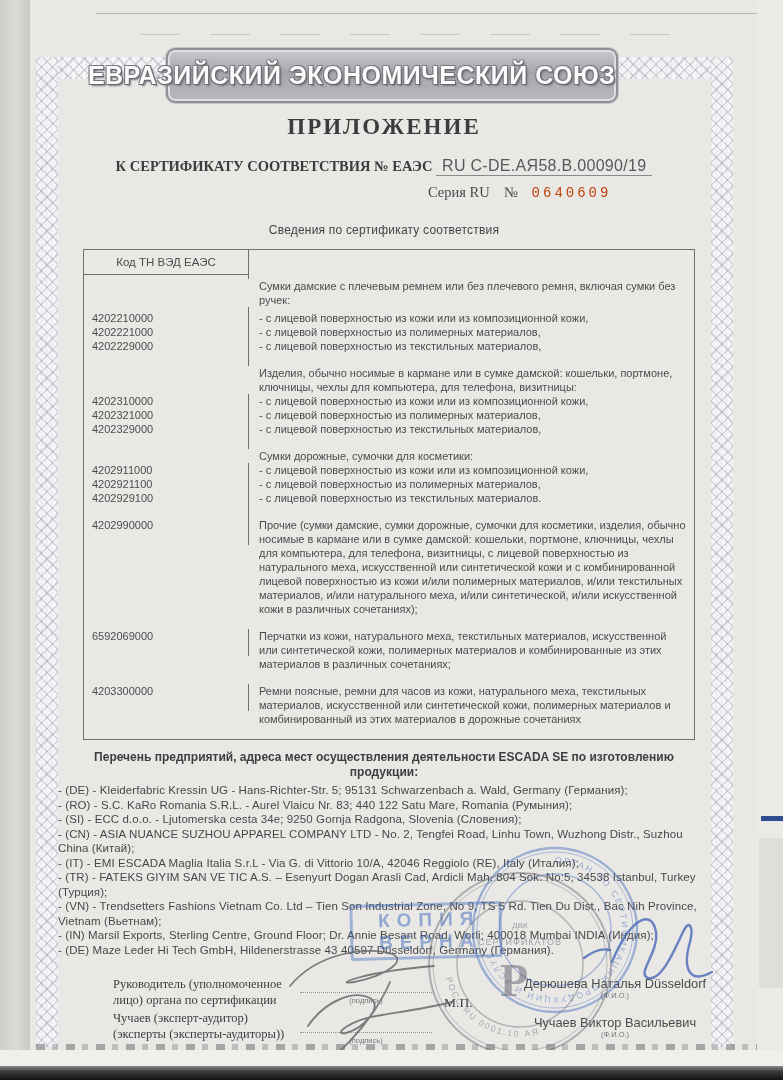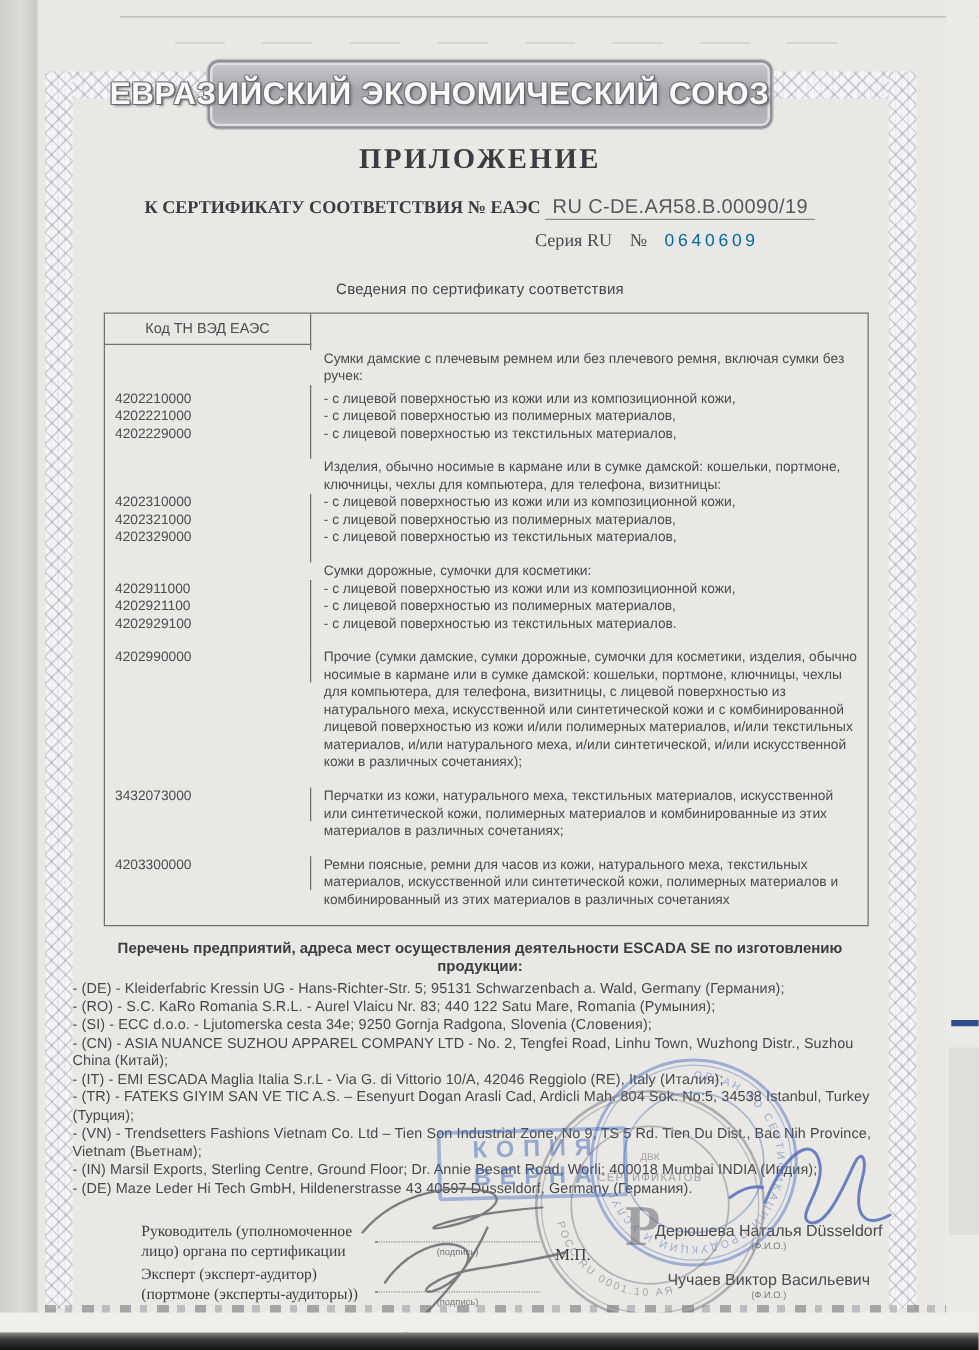--- a/index.html
+++ b/index.html
@@ -51,21 +51,21 @@
   .doc-title { text-align:center; font-family:"Liberation Serif", serif; font-weight:bold;
     font-size:23px; letter-spacing:2px; color:#3c3c3e; margin-top:4px; }
 
   .cert-line { text-align:center; margin-top:17px; font-family:"Liberation Serif", serif;
     font-weight:bold; font-size:14.5px; color:#3c3c3e; white-space:nowrap; }
   .cert-number { font-family:"Liberation Sans", sans-serif; font-weight:normal; font-size:16px;
     color:#58585a; border-bottom:1px solid #8a8a8c; padding:0 6px 1px 6px; letter-spacing:.3px; }
 
   .series-line { margin-top:9px; margin-left:370px; font-family:"Liberation Serif", serif;
     font-size:14.5px; color:#4a4a4c; display:flex; gap:14px; align-items:baseline; }
-  .series-number { font-family:Liberation Sans, sans-serif; font-size:14px; letter-spacing:3px; color:#0369a1; }
+  .series-number { font-family:Liberation Mono, monospace; font-size:14px; letter-spacing:3px; color:#c2410c; }
 
   .section-title { text-align:center; margin-top:22px; font-size:12px; color:#454547; letter-spacing:.2px; }
 
   
   .ptable { margin-top:12px; margin-left:25px; width:612px; border:1px solid #707072; font-size:11px; line-height:14px; color:#4c4c4e; }
   .trow { display:flex; align-items:flex-start; }
   .c1 { width:165px; flex:none; border-right:1px solid #707072; padding-left:8px; }
   .c2 { flex:1; padding-left:10px; padding-right:8px; }
   .thead .c1, .thead .c2 { text-align:center; padding:5px 4px 5px 4px; border-bottom:1px solid #707072; font-size:11.5px; }
   .tgroup .trow:last-child .c1, .tgroup .trow:last-child .c2 { padding-bottom:13px; }
@@ -209,32 +209,32 @@
         <div class="c1">
           <div>4202990000</div>
         </div>
         <div class="c2">Прочие (сумки дамские, сумки дорожные, сумочки для косметики, изделия, обычно носимые в кармане или в сумке дамской: кошельки, портмоне, ключницы, чехлы для компьютера, для телефона, визитницы, с лицевой поверхностью из натурального меха, искусственной или синтетической кожи и с комбинированной лицевой поверхностью из кожи и/или полимерных материалов, и/или текстильных материалов, и/или натурального меха, и/или синтетической, и/или искусственной кожи в различных сочетаниях);</div>
       </div>
     </div>
 
     <div class="tgroup">
       <div class="trow">
         <div class="c1">
-          <div>3432073000</div>
+          <div>6592069000</div>
         </div>
         <div class="c2">Перчатки из кожи, натурального меха, текстильных материалов, искусственной или синтетической кожи, полимерных материалов и комбинированные из этих материалов в различных сочетаниях;</div>
       </div>
     </div>
 
     <div class="tgroup">
       <div class="trow">
         <div class="c1">
           <div>4203300000</div>
         </div>
-        <div class="c2">Ремни поясные, ремни для часов из кожи, натурального меха, текстильных материалов, искусственной или синтетической кожи, полимерных материалов и комбинированный из этих материалов в различных сочетаниях</div>
+        <div class="c2">Ремни поясные, ремни для часов из кожи, натурального меха, текстильных материалов, искусственной или синтетической кожи, полимерных материалов и комбинированный из этих материалов в дорожные сочетаниях</div>
       </div>
     </div>
   </div>
 
   <div class="manu">
     <div class="manu-heading">Перечень предприятий, адреса мест осуществления деятельности ESCADA SE по изготовлению продукции:</div>
     <div class="manu-item">- (DE) - Kleiderfabric Kressin UG - Hans-Richter-Str. 5; 95131 Schwarzenbach a. Wald, Germany (Германия);</div>
     <div class="manu-item">- (RO) - S.C. KaRo Romania S.R.L. - Aurel Vlaicu Nr. 83; 440 122 Satu Mare, Romania (Румыния);</div>
     <div class="manu-item">- (SI) - ECC d.o.o. - Ljutomerska cesta 34e; 9250 Gornja Radgona, Slovenia (Словения);</div>
     <div class="manu-item">- (CN) - ASIA NUANCE SUZHOU APPAREL COMPANY LTD - No. 2, Tengfei Road, Linhu Town, Wuzhong Distr., Suzhou China (Китай);</div>
@@ -246,21 +246,21 @@
   </div>
 
   <div class="sigs">
     <div class="sig-label head">Руководитель (уполномоченное лицо) органа по сертификации</div>
     <div class="sig-line l1"></div>
     <div class="sig-caption c1t">(подпись)</div>
     <div class="mp">М.П.</div>
     <div class="sig-name n1">Дерюшева Наталья Düsseldorf</div>
     <div class="fio f1">(Ф.И.О.)</div>
 
-    <div class="sig-label expert">Эксперт (эксперт-аудитор) (портмоне (эксперты-аудиторы))</div>
+    <div class="sig-label expert">Чучаев (эксперт-аудитор) (эксперты (эксперты-аудиторы))</div>
     <div class="sig-line l2"></div>
     <div class="sig-caption c2t">(подпись)</div>
     <div class="sig-name n2">Чучаев Виктор Васильевич</div>
     <div class="fio f2">(Ф.И.О.)</div>
   </div>
 </div>
 
 <div class="overlay copy-stamp">
   <div>КОПИЯ</div>
   <div>ВЕРНА</div>

